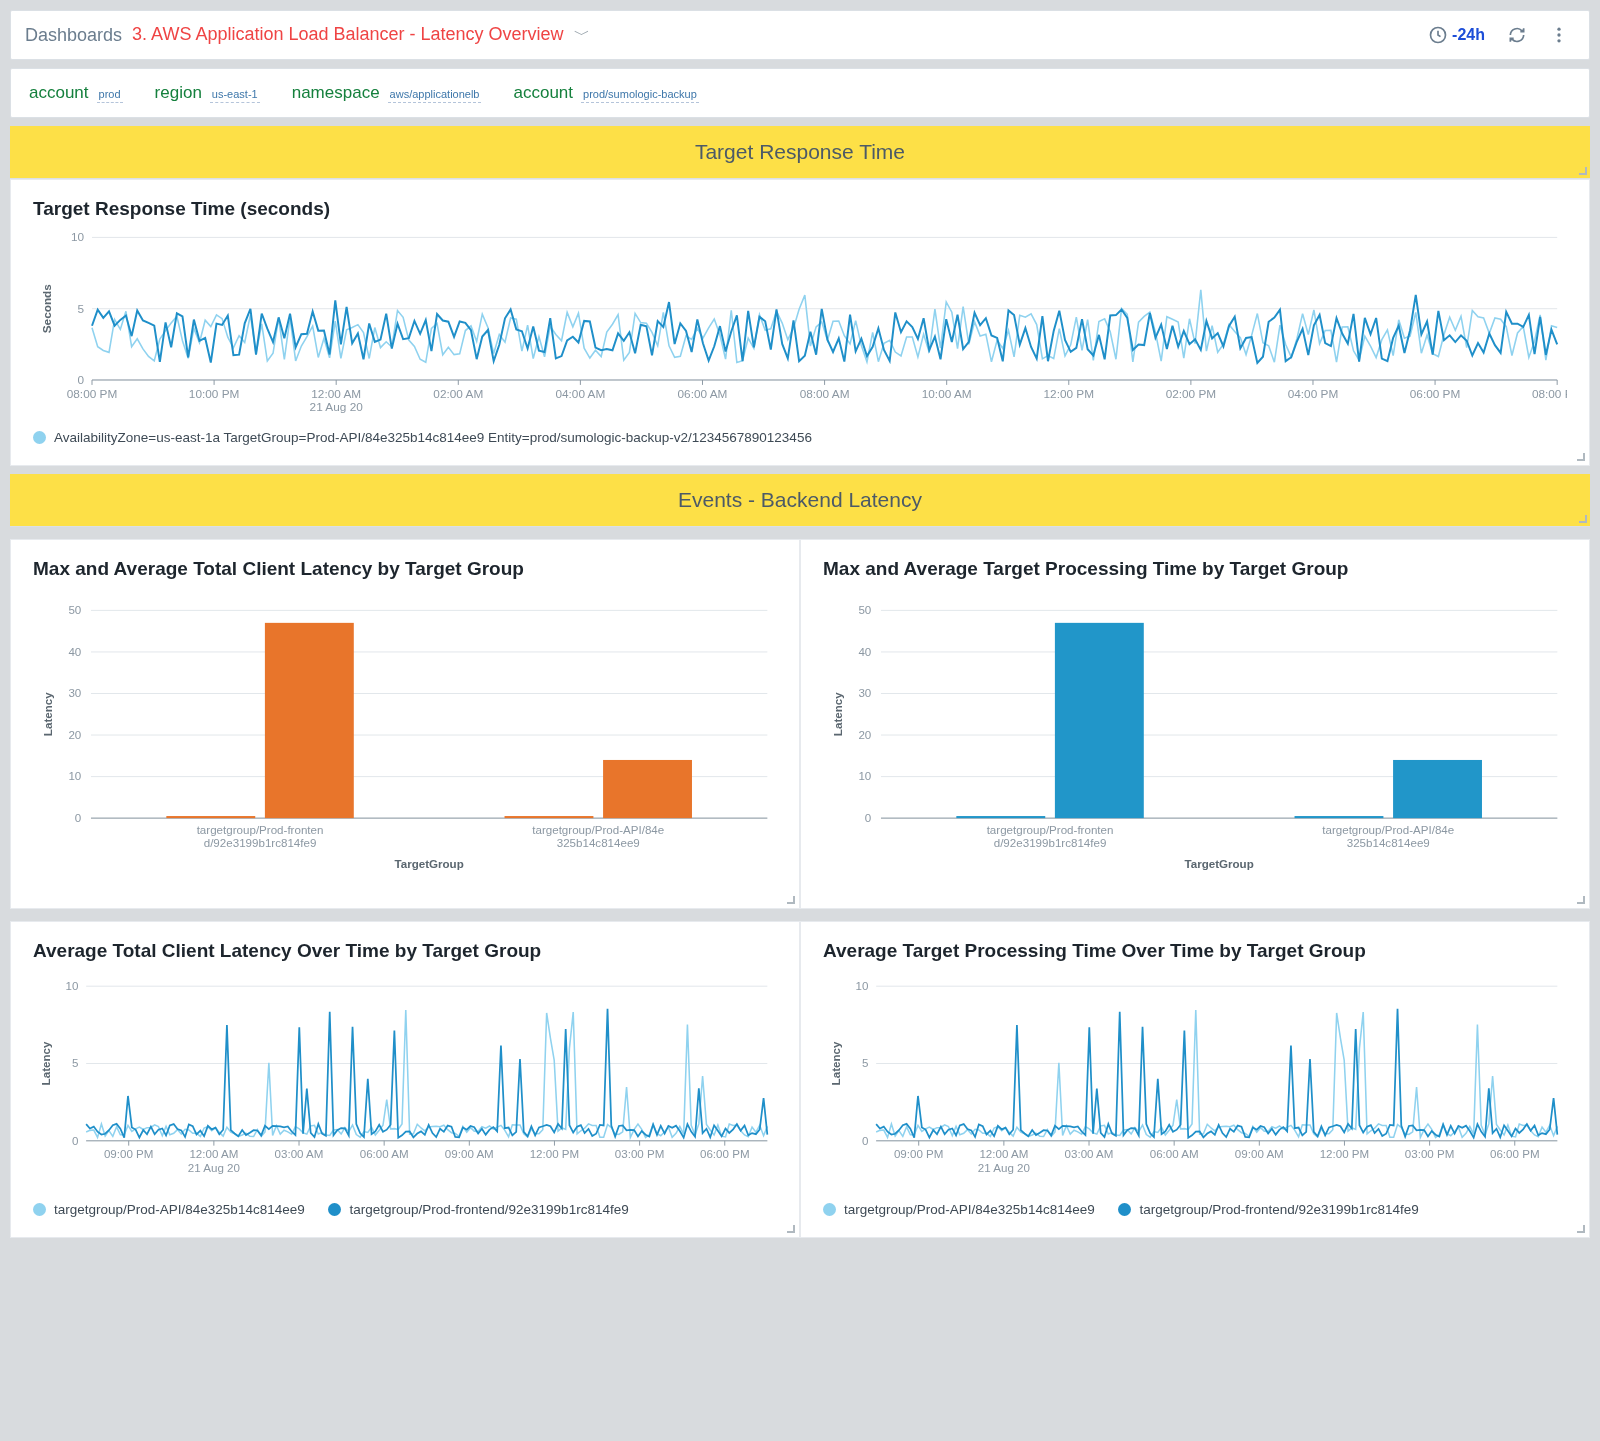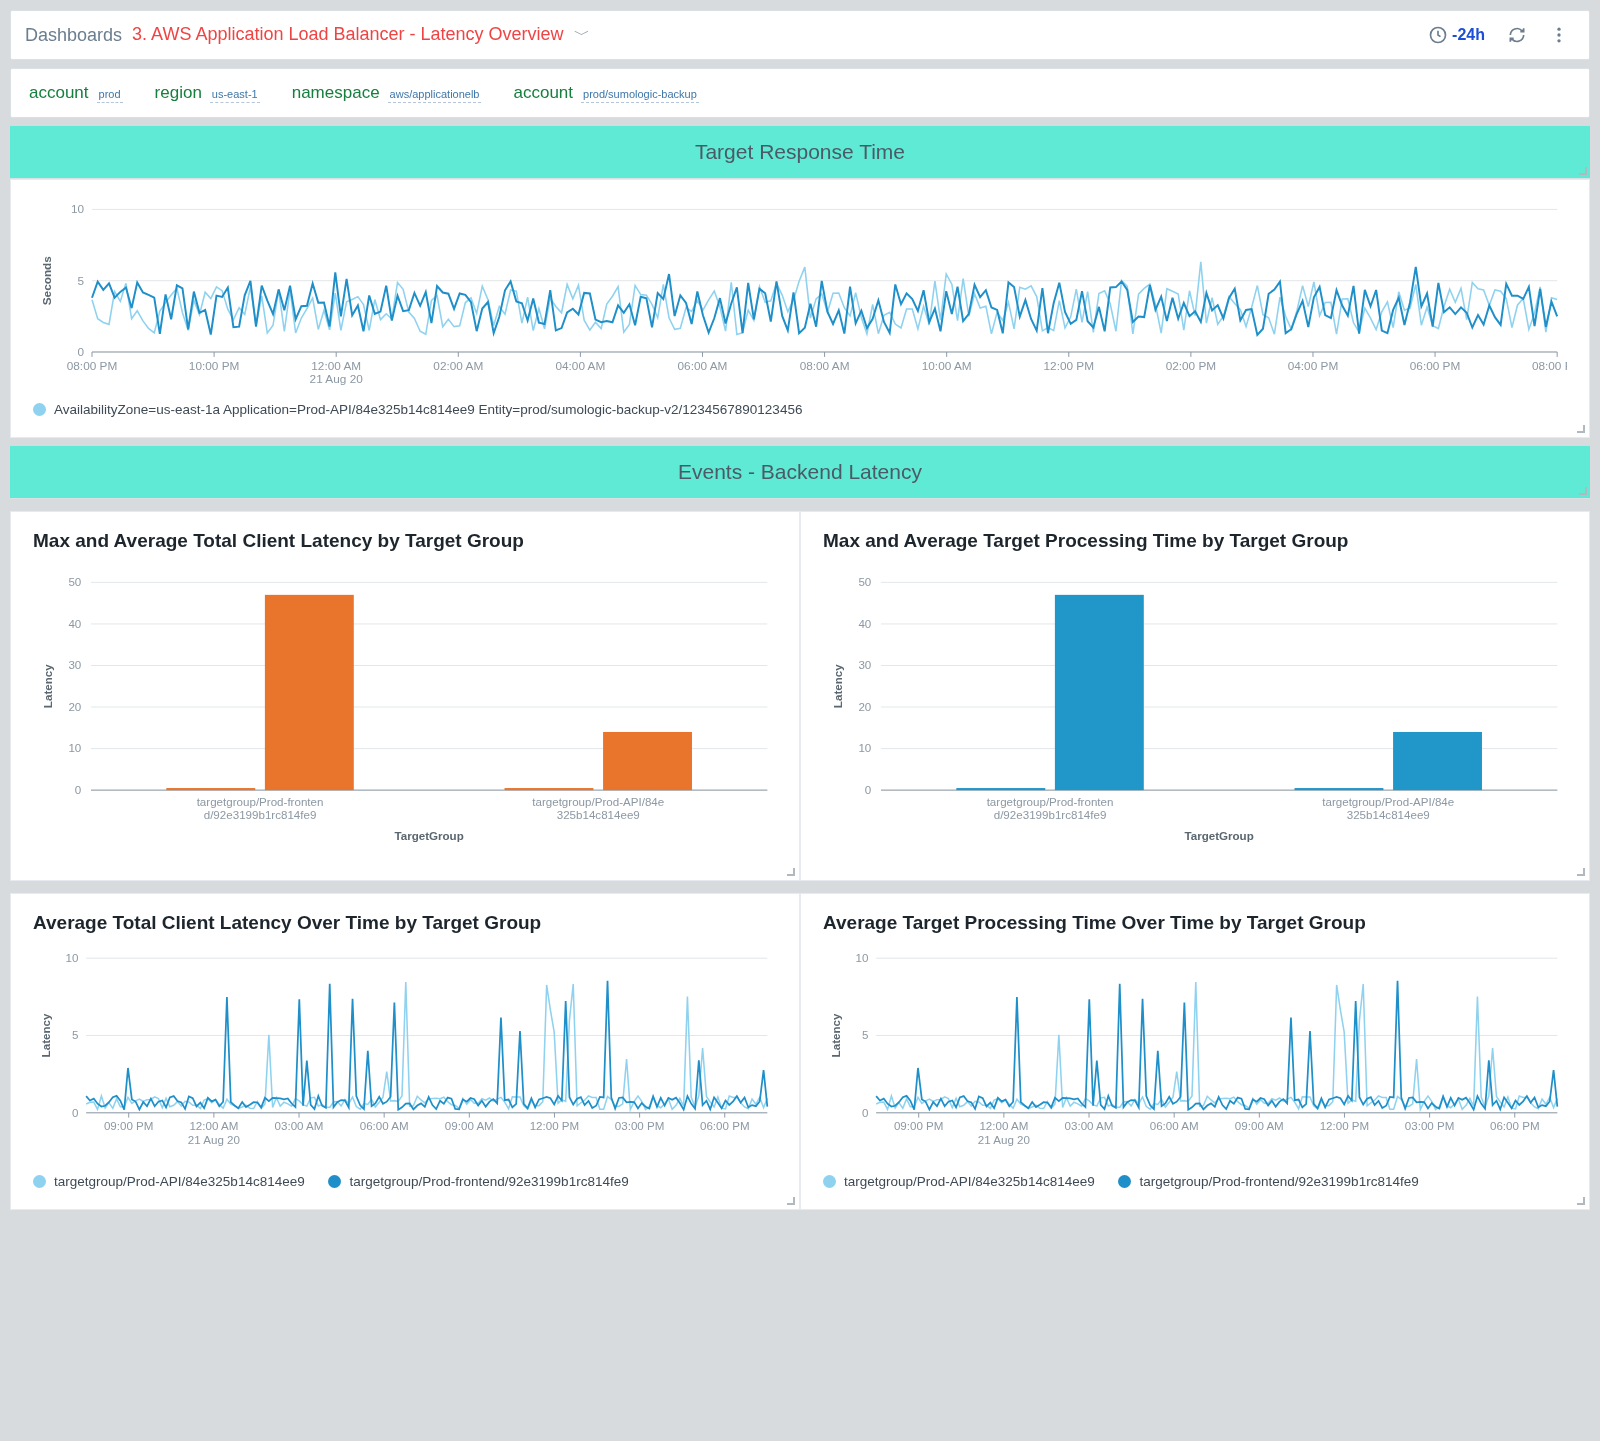--- a/index.html
+++ b/index.html
@@ -10,21 +10,21 @@
 .brand{color:#6b7d8e;font-size:18px}
 .title{color:#ef4444;font-size:18px}
 .chev{color:#9aa5ad;margin-left:6px}
 .spacer{flex:1}
 .tr{font-weight:700;color:#1d4ed8}
 .ico{width:20px;height:20px;fill:#6b7d8e;display:inline-block;vertical-align:middle}
 .icbtn{padding:6px;cursor:pointer;display:inline-flex;align-items:center}
 .filters{display:flex;align-items:center;gap:32px;padding:14px 18px;margin-top:8px}
 .fk{color:#15803d;font-size:17px}
 .fv{color:#3e77aa;font-size:11px;margin-left:8px;border-bottom:1px dashed #b4c4da;padding:0 2px 2px}
-.section{margin-top:8px;background:#5eead4;border-bottom:1px solid #dbe0e5;text-align:center;color:#4c5a67;font-size:21px;padding:14px 8px;position:relative}
+.section{margin-top:8px;background:#fde047;border-bottom:1px solid #dbe0e5;text-align:center;color:#4c5a67;font-size:21px;padding:14px 8px;position:relative}
 .corner{position:absolute;right:3px;bottom:3px;width:8px;height:8px;border-right:2px solid #b0b9c0;border-bottom:2px solid #b0b9c0}
 .panel{background:#fff;border:1px solid #e7eaee;padding:18px 22px;position:relative}
 .panel .corner{right:4px;bottom:4px}
 .ptitle{font-size:19px;font-weight:700;margin-bottom:6px;color:#1d252d}
 .row{display:flex;gap:0;margin-top:12px}
 .row .panel{flex:1 1 0}
 .legend{margin-top:10px;font-size:13.5px;color:#3e4a55}
 .leg{display:inline-flex;align-items:center;margin-right:20px}
 .sw{width:13px;height:13px;border-radius:50%;margin-right:8px}
 .ax{font-size:12px;fill:#8c98a3;font-family:inherit}
@@ -72,20 +72,21 @@
     <span><span class="fk">region</span><span class="fv">us-east-1</span></span>
     <span><span class="fk">namespace</span><span class="fv">aws/applicationelb</span></span>
     <span><span class="fk">account</span><span class="fv">prod/sumologic-backup</span></span>
   </div>
 
   <div class="section">
     <span>Target Response Time</span><div class="corner"></div>
   </div>
 
   <div class="panel">
+    <div class="ptitle">Target Response Time (seconds)</div>
     <svg id="svg-trt" viewBox="0 0 1560 190" width="100%" height="190">
         <line x1="60" x2="1550" y1="155" y2="155" class="glin"></line>
         <text x="52" y="159" class="ax" text-anchor="end">0</text>
         <line x1="60" x2="1550" y1="82.5" y2="82.5" class="glin"></line>
         <text x="52" y="86.5" class="ax" text-anchor="end">5</text>
         <line x1="60" x2="1550" y1="10" y2="10" class="glin"></line>
         <text x="52" y="14" class="ax" text-anchor="end">10</text>
         <text x="0" y="0" class="axb" transform="translate(18 82.5) rotate(-90)" text-anchor="middle">Seconds</text>
         <line x1="60" x2="60" y1="155" y2="160" class="tick"></line>
         <text x="60" y="173" class="ax" text-anchor="middle">08:00 PM</text>
@@ -114,21 +115,21 @@
         <text x="1425.8333333333333" y="173" class="ax" text-anchor="middle">06:00 PM</text>
         <line x1="1550" x2="1550" y1="155" y2="160" class="tick"></line>
         <text x="1550" y="173" class="ax" text-anchor="middle">08:00 PM</text>
         <line x1="60" x2="1550" y1="155" y2="155" class="axis"></line>
         <path d="M60.0 101.8 L65.8 121.2 L71.5 125.0 L77.3 126.9 L83.0 93.4 L88.8 103.5 L94.5 85.1 L100.3 121.2 L106.0 113.1 L111.8 123.4 L117.5 131.1 L123.3 135.5 L129.0 113.3 L134.8 104.8 L140.5 97.1 L146.3 90.1 L152.0 115.1 L157.8 132.9 L163.6 102.5 L169.3 117.0 L175.1 94.2 L180.8 100.6 L186.6 88.8 L192.3 92.6 L198.1 111.5 L203.8 122.3 L209.6 110.0 L215.3 116.8 L221.1 88.9 L226.8 127.8 L232.6 98.0 L238.3 135.7 L244.1 127.8 L249.8 92.1 L255.6 134.0 L261.4 91.6 L267.1 135.6 L272.9 120.5 L278.6 110.9 L284.4 100.1 L290.1 132.1 L295.9 112.5 L301.6 132.4 L307.4 95.2 L313.1 132.9 L318.9 103.9 L324.6 101.6 L330.4 98.7 L336.1 106.7 L341.9 133.1 L347.6 101.7 L353.4 122.1 L359.2 116.1 L364.9 121.4 L370.7 84.3 L376.4 91.2 L382.2 114.4 L387.9 120.8 L393.7 133.9 L399.4 137.0 L405.2 102.6 L410.9 97.6 L416.7 129.4 L422.4 121.8 L428.2 129.2 L433.9 128.4 L439.7 104.7 L445.4 100.0 L451.2 115.8 L456.9 88.1 L462.7 101.9 L468.5 128.1 L474.2 108.7 L480.0 116.6 L485.7 91.9 L491.5 93.1 L497.2 125.7 L503.0 99.2 L508.7 133.2 L514.5 110.8 L520.2 131.4 L526.0 100.3 L531.7 108.7 L537.5 115.1 L543.2 86.2 L549.0 100.9 L554.7 87.1 L560.5 122.6 L566.3 132.7 L572.0 124.7 L577.8 131.1 L583.5 106.2 L589.3 98.3 L595.0 88.5 L600.8 134.8 L606.5 127.0 L612.3 87.3 L618.0 96.6 L623.8 97.2 L629.5 106.6 L635.3 120.2 L641.0 86.2 L646.8 120.3 L652.5 132.0 L658.3 130.8 L664.1 110.0 L669.8 113.7 L675.6 102.5 L681.3 112.4 L687.1 102.0 L692.8 93.0 L698.6 109.3 L704.3 133.7 L710.1 84.1 L715.8 137.2 L721.6 135.3 L727.3 112.4 L733.1 122.9 L738.8 88.5 L744.6 104.5 L750.3 102.9 L756.1 85.0 L761.9 97.1 L767.6 114.0 L773.4 102.3 L779.1 83.0 L784.9 68.7 L790.6 120.5 L796.4 101.0 L802.1 95.9 L807.9 114.6 L813.6 95.2 L819.4 95.0 L825.1 110.0 L830.9 118.3 L836.6 94.6 L842.4 120.0 L848.1 136.6 L853.9 106.7 L859.7 136.4 L865.4 117.6 L871.2 114.6 L876.9 126.6 L882.7 130.5 L888.4 111.3 L894.2 111.2 L899.9 131.6 L905.7 108.5 L911.4 126.9 L917.2 82.9 L922.9 122.7 L928.7 75.6 L934.4 86.0 L940.2 123.1 L945.9 80.3 L951.7 118.8 L957.5 95.7 L963.2 110.2 L969.0 108.4 L974.7 136.5 L980.5 114.4 L986.2 123.0 L992.0 104.4 L997.7 131.4 L1003.5 89.1 L1009.2 91.1 L1015.0 87.7 L1020.7 98.6 L1026.5 133.5 L1032.2 130.2 L1038.0 133.2 L1043.7 102.8 L1049.5 130.4 L1055.3 119.2 L1061.0 91.1 L1066.8 124.9 L1072.5 93.5 L1078.3 135.0 L1084.0 95.5 L1089.8 92.8 L1095.5 105.9 L1101.3 133.9 L1107.0 82.2 L1112.8 88.2 L1118.5 136.6 L1124.3 96.1 L1130.0 90.3 L1135.8 85.9 L1141.5 106.7 L1147.3 135.8 L1153.1 90.7 L1158.8 93.3 L1164.6 96.0 L1170.3 132.8 L1176.1 92.7 L1181.8 118.0 L1187.6 63.4 L1193.3 125.7 L1199.1 99.7 L1204.8 126.8 L1210.6 118.5 L1216.3 98.8 L1222.1 105.7 L1227.8 111.9 L1233.6 129.1 L1239.3 109.6 L1245.1 87.4 L1250.8 117.0 L1256.6 120.1 L1262.4 136.9 L1268.1 99.3 L1273.9 118.9 L1279.6 131.8 L1285.4 112.7 L1291.1 87.6 L1296.9 108.8 L1302.6 83.8 L1308.4 118.0 L1314.1 104.7 L1319.9 104.4 L1325.6 136.7 L1331.4 101.1 L1337.1 101.0 L1342.9 125.3 L1348.6 134.8 L1354.4 110.3 L1360.2 120.6 L1365.9 132.2 L1371.7 114.0 L1377.4 104.1 L1383.2 130.2 L1388.9 93.8 L1394.7 112.5 L1400.4 110.3 L1406.2 86.3 L1411.9 127.7 L1417.7 109.2 L1423.4 128.3 L1429.2 131.1 L1434.9 108.7 L1440.7 91.2 L1446.4 104.4 L1452.2 90.3 L1458.0 122.0 L1463.7 84.3 L1469.5 90.8 L1475.2 92.0 L1481.0 107.6 L1486.7 91.9 L1492.5 93.2 L1498.2 100.8 L1504.0 130.1 L1509.7 107.2 L1515.5 100.6 L1521.2 132.1 L1527.0 115.5 L1532.7 88.7 L1538.5 134.7 L1544.2 99.8 L1550.0 101.7 " fill="none" stroke="#8fd2ef" stroke-width="1.6"></path>
         <path d="M60.0 99.8 L65.8 83.5 L71.5 91.8 L77.3 85.2 L83.0 99.8 L88.8 93.9 L94.5 89.5 L100.3 110.4 L106.0 84.3 L111.8 94.4 L117.5 97.0 L123.3 99.7 L129.0 136.5 L134.8 96.4 L140.5 121.7 L146.3 87.2 L152.0 90.2 L157.8 132.0 L163.6 93.6 L169.3 115.1 L175.1 112.2 L180.8 137.2 L186.6 97.7 L192.3 99.0 L198.1 89.5 L203.8 129.7 L209.6 129.2 L215.3 97.4 L221.1 82.7 L226.8 129.2 L232.6 87.4 L238.3 102.8 L244.1 116.4 L249.8 91.3 L255.6 112.5 L261.4 87.5 L267.1 121.7 L272.9 108.4 L278.6 108.0 L284.4 85.3 L290.1 104.8 L295.9 104.6 L301.6 129.0 L307.4 74.0 L313.1 118.8 L318.9 80.6 L324.6 117.7 L330.4 107.7 L336.1 133.9 L341.9 97.5 L347.6 116.2 L353.4 113.9 L359.2 87.5 L364.9 123.1 L370.7 97.8 L376.4 113.5 L382.2 112.4 L387.9 94.9 L393.7 108.0 L399.4 94.0 L405.2 125.6 L410.9 87.9 L416.7 94.5 L422.4 95.7 L428.2 111.2 L433.9 95.5 L439.7 96.9 L445.4 104.4 L451.2 133.8 L456.9 110.8 L462.7 104.2 L468.5 135.8 L474.2 119.1 L480.0 92.3 L485.7 83.3 L491.5 103.5 L497.2 105.4 L503.0 123.0 L508.7 100.6 L514.5 125.1 L520.2 126.6 L526.0 92.1 L531.7 133.1 L537.5 130.7 L543.2 114.7 L549.0 111.0 L554.7 116.9 L560.5 94.9 L566.3 95.5 L572.0 122.0 L577.8 124.7 L583.5 123.4 L589.3 124.8 L595.0 107.6 L600.8 115.2 L606.5 106.5 L612.3 127.8 L618.0 98.8 L623.8 100.4 L629.5 130.0 L635.3 95.1 L641.0 101.0 L646.8 75.7 L652.5 118.4 L658.3 97.4 L664.1 105.1 L669.8 126.5 L675.6 93.5 L681.3 117.7 L687.1 135.2 L692.8 120.7 L698.6 100.2 L704.3 126.0 L710.1 105.6 L715.8 89.3 L721.6 135.7 L727.3 84.8 L733.1 121.8 L738.8 90.8 L744.6 95.2 L750.3 124.1 L756.1 83.1 L761.9 118.3 L767.6 133.1 L773.4 94.3 L779.1 135.8 L784.9 130.4 L790.6 106.0 L796.4 129.3 L802.1 82.7 L807.9 113.9 L813.6 126.5 L819.4 112.6 L825.1 136.3 L830.9 88.6 L836.6 125.9 L842.4 113.0 L848.1 130.7 L853.9 121.3 L859.7 102.4 L865.4 124.4 L871.2 135.6 L876.9 86.3 L882.7 106.4 L888.4 95.3 L894.2 101.2 L899.9 113.3 L905.7 92.2 L911.4 124.7 L917.2 110.8 L922.9 133.9 L928.7 93.1 L934.4 116.3 L940.2 88.6 L945.9 123.5 L951.7 116.2 L957.5 86.6 L963.2 99.2 L969.0 92.2 L974.7 109.7 L980.5 112.2 L986.2 136.0 L992.0 84.2 L997.7 89.0 L1003.5 119.0 L1009.2 102.2 L1015.0 121.4 L1020.7 133.2 L1026.5 90.0 L1032.2 135.9 L1038.0 105.1 L1043.7 84.5 L1049.5 114.2 L1055.3 126.4 L1061.0 122.3 L1066.8 93.1 L1072.5 123.7 L1078.3 130.0 L1084.0 109.1 L1089.8 133.9 L1095.5 89.3 L1101.3 89.0 L1107.0 83.3 L1112.8 91.9 L1118.5 124.4 L1124.3 118.9 L1130.0 119.5 L1135.8 86.9 L1141.5 112.1 L1147.3 98.7 L1153.1 123.4 L1158.8 99.8 L1164.6 121.2 L1170.3 105.2 L1176.1 118.6 L1181.8 113.6 L1187.6 124.4 L1193.3 95.0 L1199.1 112.7 L1204.8 107.3 L1210.6 120.9 L1216.3 100.0 L1222.1 90.7 L1227.8 122.9 L1233.6 112.3 L1239.3 111.3 L1245.1 137.6 L1250.8 131.3 L1256.6 95.8 L1262.4 91.6 L1268.1 83.4 L1273.9 135.8 L1279.6 131.8 L1285.4 115.6 L1291.1 102.9 L1296.9 129.7 L1302.6 99.4 L1308.4 88.8 L1314.1 117.5 L1319.9 120.5 L1325.6 92.0 L1331.4 107.8 L1337.1 118.1 L1342.9 87.7 L1348.6 136.3 L1354.4 91.8 L1360.2 108.5 L1365.9 91.9 L1371.7 133.2 L1377.4 135.9 L1383.2 112.2 L1388.9 99.8 L1394.7 127.6 L1400.4 104.4 L1406.2 68.5 L1411.9 108.7 L1417.7 95.5 L1423.4 129.2 L1429.2 84.7 L1434.9 114.5 L1440.7 109.6 L1446.4 116.4 L1452.2 109.6 L1458.0 115.1 L1463.7 130.1 L1469.5 117.4 L1475.2 127.1 L1481.0 107.7 L1486.7 119.6 L1492.5 127.4 L1498.2 85.7 L1504.0 97.8 L1509.7 97.7 L1515.5 101.0 L1521.2 88.8 L1527.0 128.7 L1532.7 90.7 L1538.5 129.5 L1544.2 103.7 L1550.0 118.8 " fill="none" stroke="#1f8fc9" stroke-width="2"></path>
       </svg>
     <div class="legend">
       <div class="leg">
           <span class="sw" style="background:#8fd2ef"></span>
-          <span>AvailabilityZone=us-east-1a Application=Prod-API/84e325b14c814ee9 Entity=prod/sumologic-backup-v2/1234567890123456</span>
+          <span>AvailabilityZone=us-east-1a TargetGroup=Prod-API/84e325b14c814ee9 Entity=prod/sumologic-backup-v2/1234567890123456</span>
         </div><br>
     </div>
     <div class="corner"></div>
   </div>
 
   <div class="section">
     <span>Events - Backend Latency</span><div class="corner"></div>
   </div>
 
   <div class="row">

